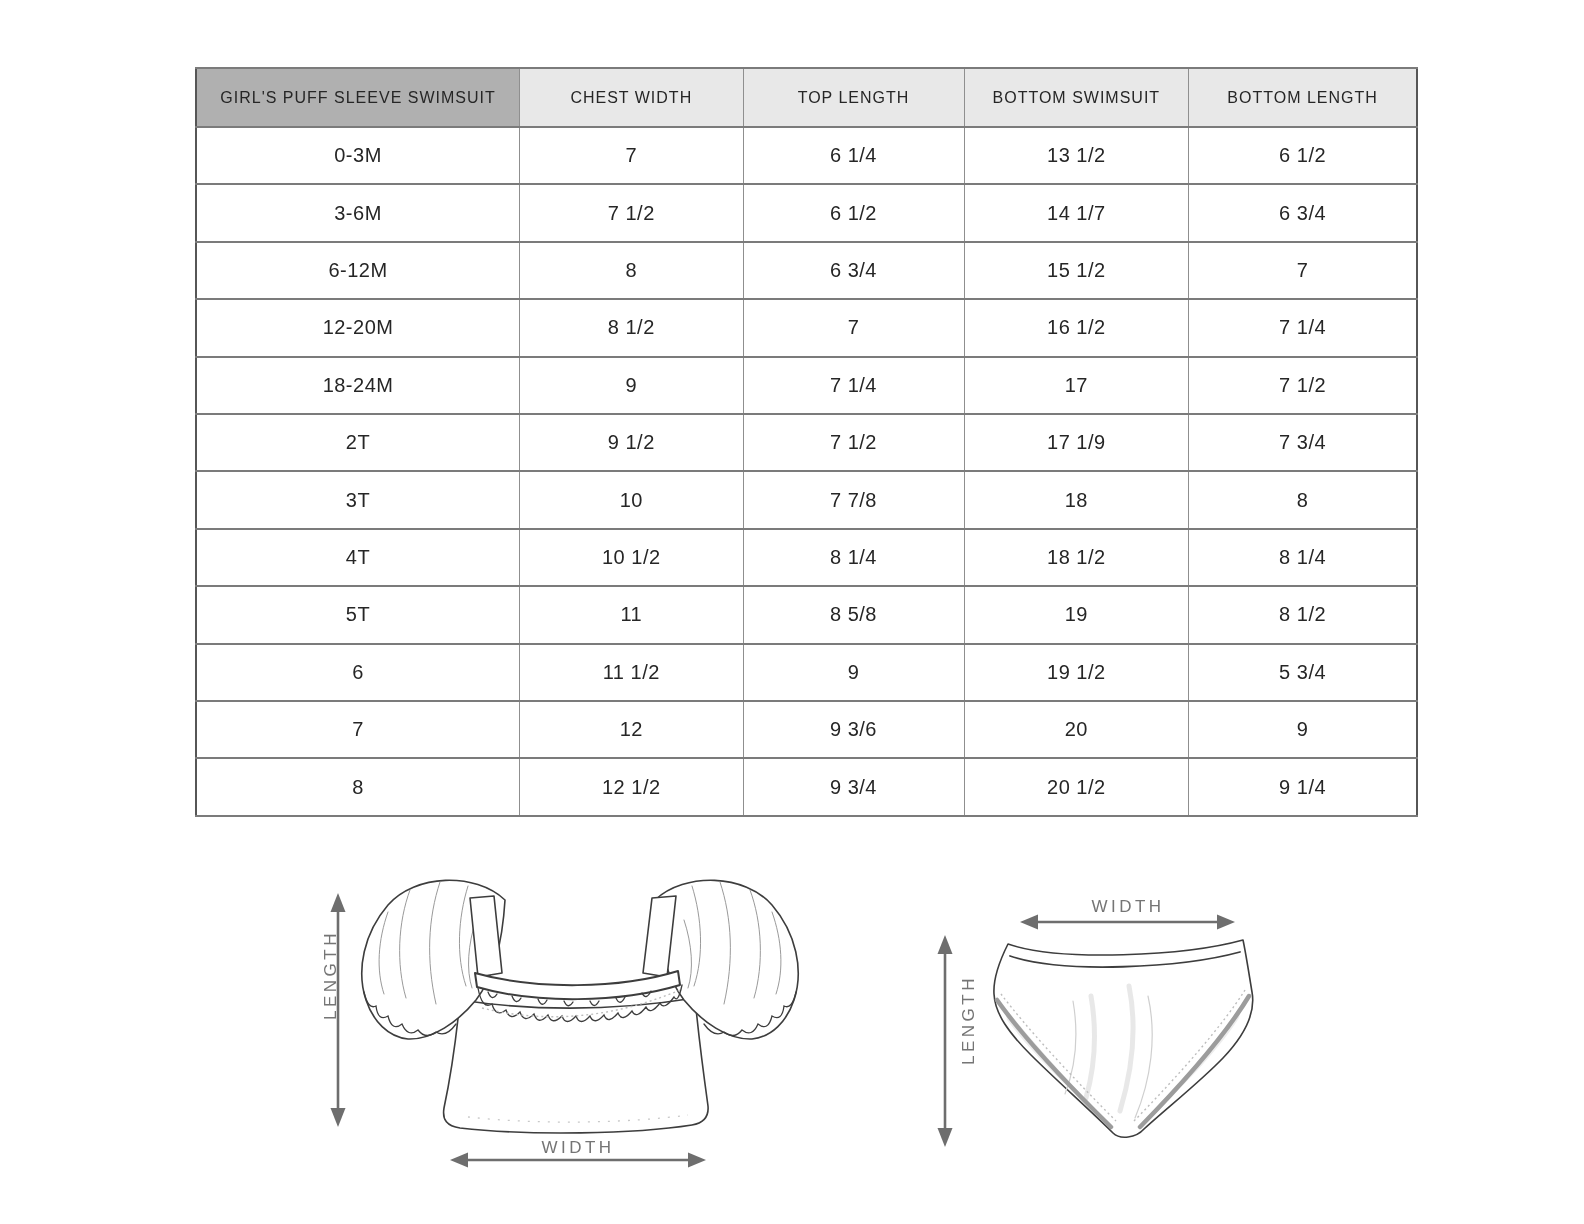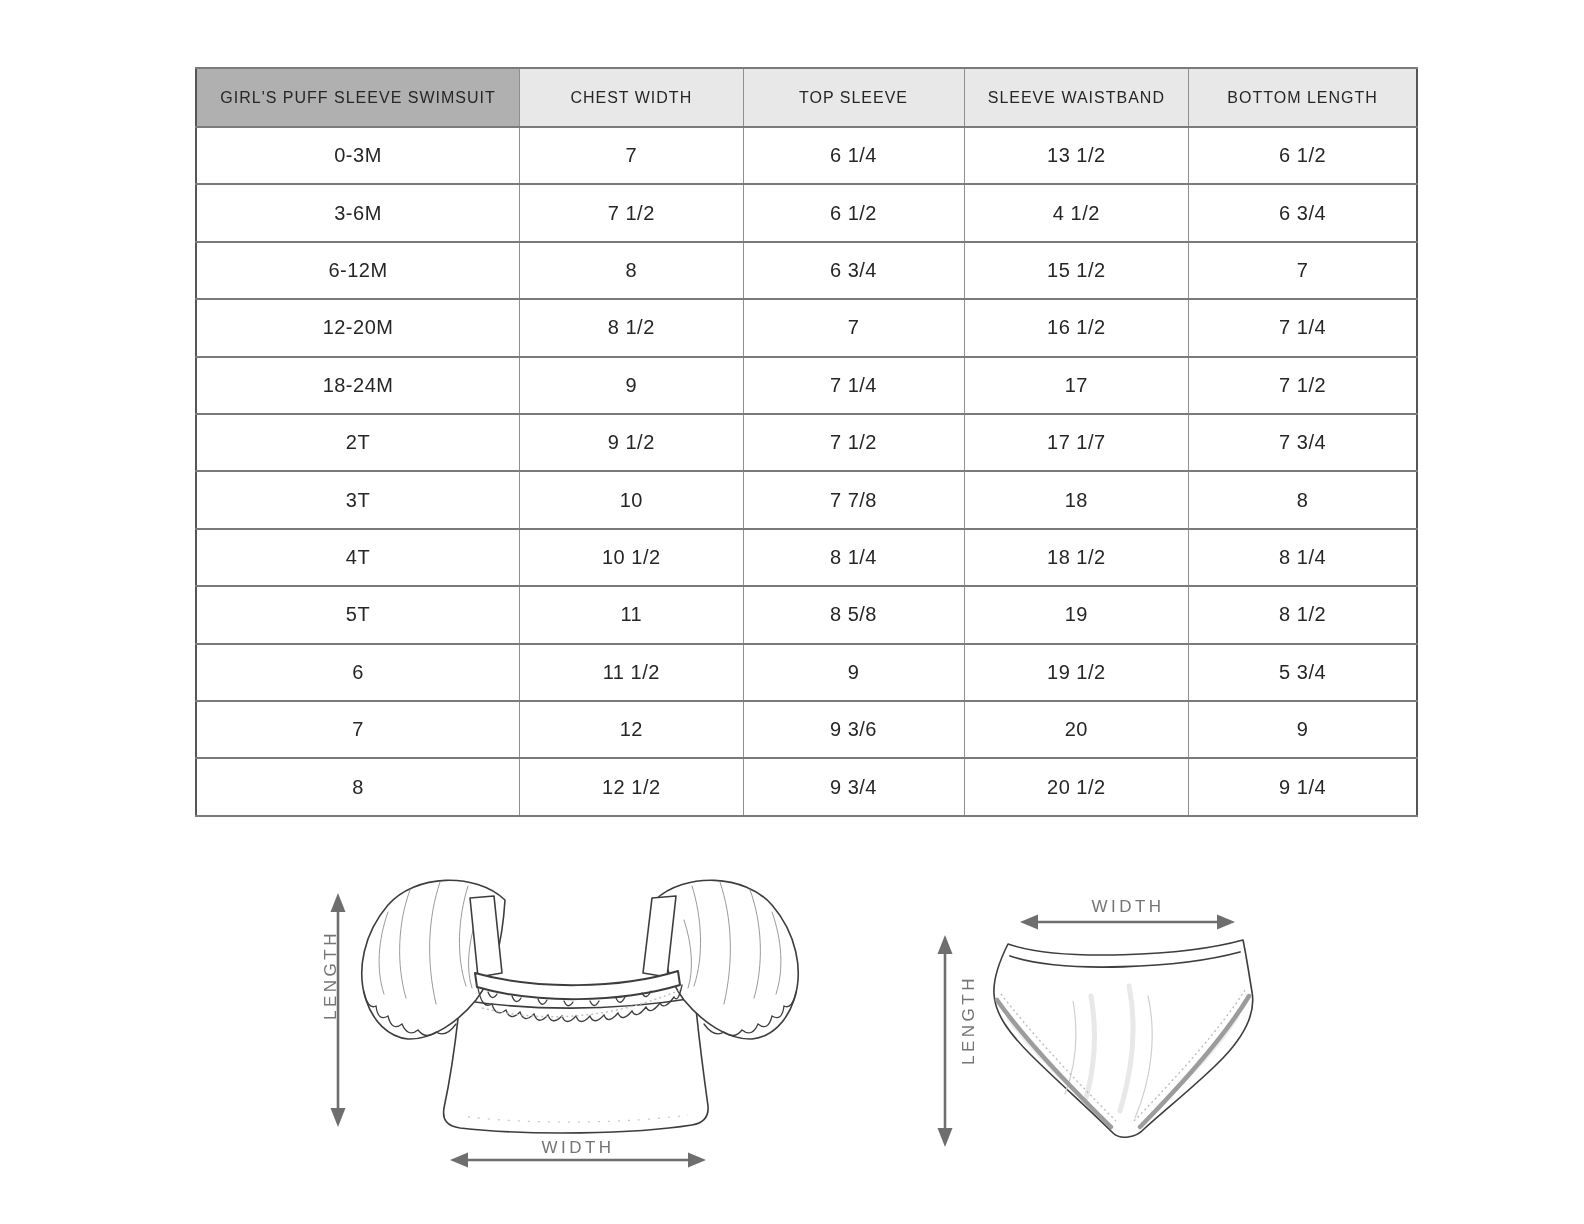--- a/index.html
+++ b/index.html
@@ -62,38 +62,38 @@
       <col style="width:26.5%">
         <col style="width:18.3%">
         <col style="width:18.1%">
       <col style="width:18.4%">
         <col style="width:18.7%">
     </colgroup>
     <thead>
       <tr>
         <th class="title-cell">GIRL'S PUFF SLEEVE SWIMSUIT</th>
         <th>CHEST WIDTH</th>
-        <th>TOP SLEEVE</th>
-        <th>SLEEVE WAISTBAND</th>
+        <th>TOP LENGTH</th>
+        <th>BOTTOM SWIMSUIT</th>
         <th>BOTTOM LENGTH</th>
       </tr>
     </thead>
     <tbody>
         <tr>
           <td>0-3M</td>
           <td>7</td>
           <td>6 1/4</td>
           <td>13 1/2</td>
           <td>6 1/2</td>
         </tr>
         <tr>
           <td>3-6M</td>
           <td>7 1/2</td>
           <td>6 1/2</td>
-          <td>4 1/2</td>
+          <td>14 1/7</td>
           <td>6 3/4</td>
         </tr>
         <tr>
           <td>6-12M</td>
           <td>8</td>
           <td>6 3/4</td>
           <td>15 1/2</td>
           <td>7</td>
         </tr>
         <tr>
@@ -107,21 +107,21 @@
           <td>18-24M</td>
           <td>9</td>
           <td>7 1/4</td>
           <td>17</td>
           <td>7 1/2</td>
         </tr>
         <tr>
           <td>2T</td>
           <td>9 1/2</td>
           <td>7 1/2</td>
-          <td>17 1/7</td>
+          <td>17 1/9</td>
           <td>7 3/4</td>
         </tr>
         <tr>
           <td>3T</td>
           <td>10</td>
           <td>7 7/8</td>
           <td>18</td>
           <td>8</td>
         </tr>
         <tr>

